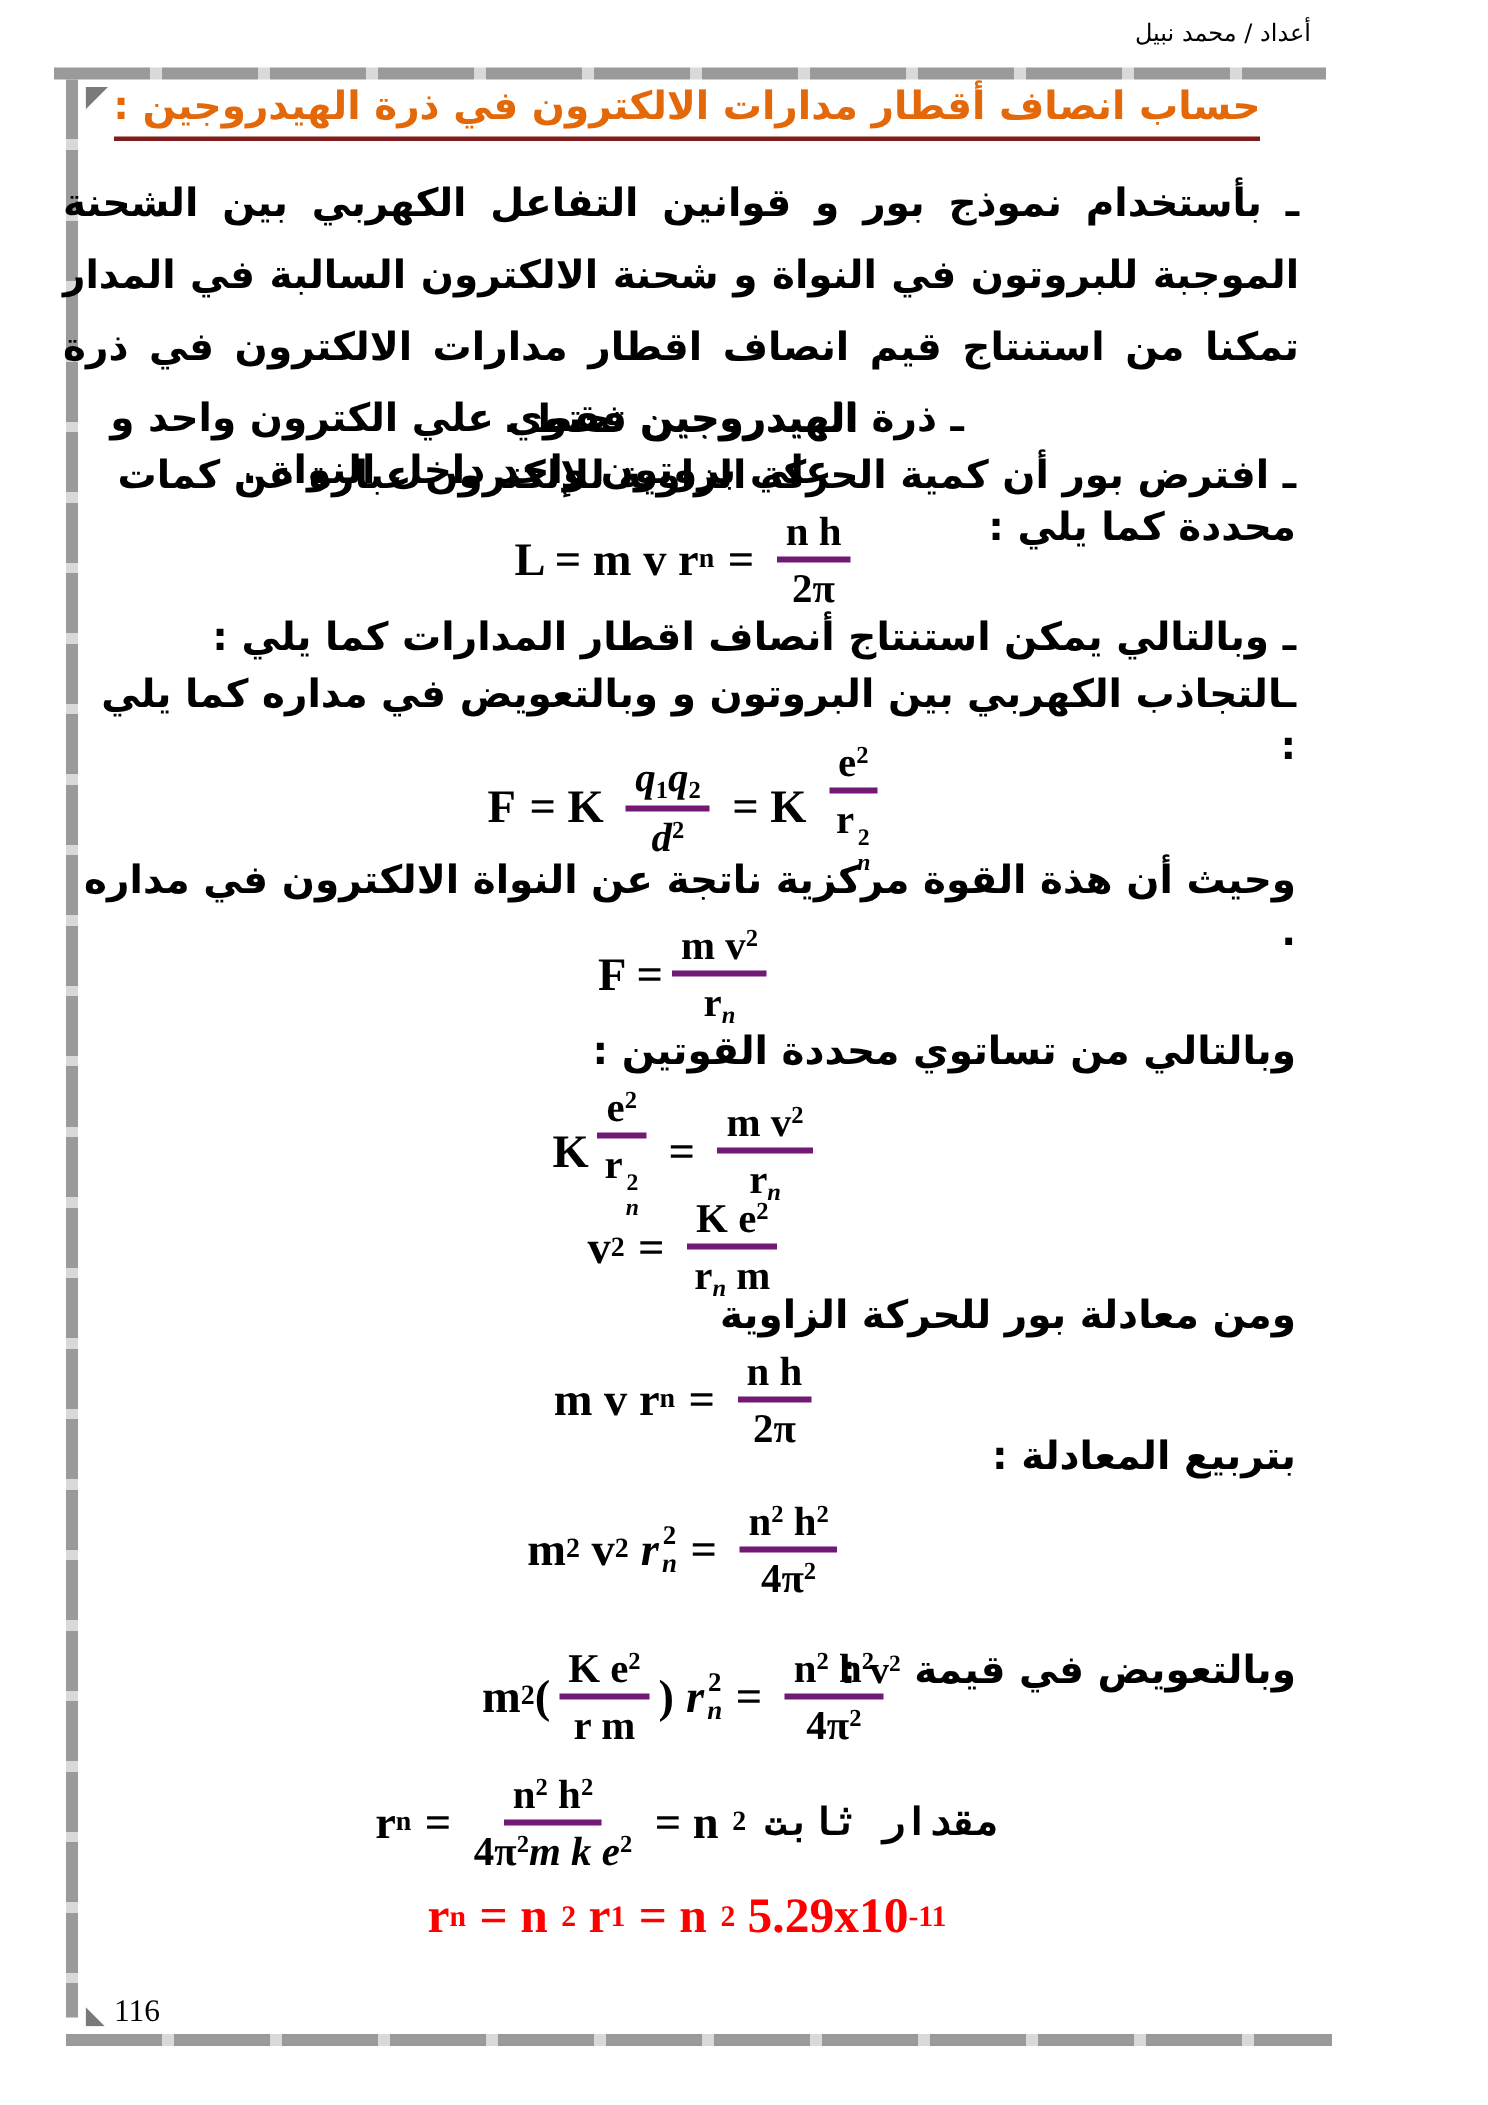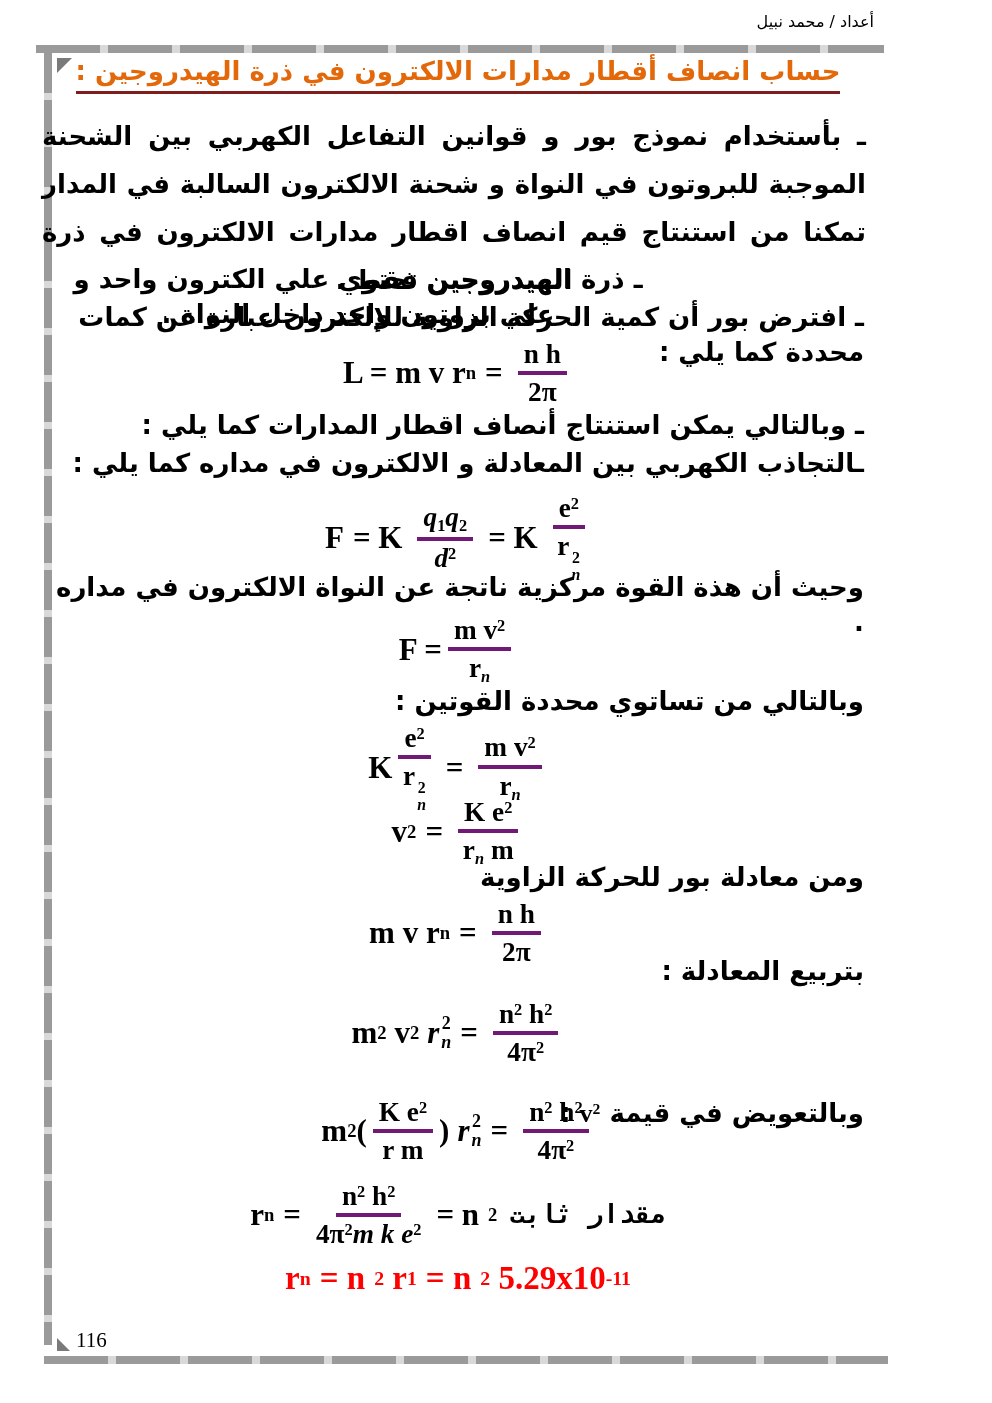--- a/index.html
+++ b/index.html
@@ -83,21 +83,21 @@
     <span class="tok">L = m v r</span>
       <sub>n</sub>
     <span class="op">=</span>
     <span class="frac">
       <span class="num">n h</span>
       <span class="den">2π</span>
     </span>
   </div>
 
   <div class="aline" style="top:408px;">ـ وبالتالي يمكن استنتاج أنصاف اقطار المدارات كما يلي :</div>
-  <div class="aline" style="top:446px;">ـالتجاذب الكهربي بين المعادلة و الالكترون في مداره كما يلي :</div>
+  <div class="aline" style="top:446px;">ـالتجاذب الكهربي بين البروتون و وبالتعويض في مداره كما يلي :</div>
 
   <div class="eq" style="top:492px;">
     <span class="tok">F</span>
     <span class="op">= K</span>
     <span class="frac">
       <span class="num"><i>q</i><sub>1</sub><i>q</i><sub>2</sub></span>
       <span class="den"><i>d</i><sup>2</sup></span>
     </span>
     <span class="op">= K</span>
     <span class="frac">

